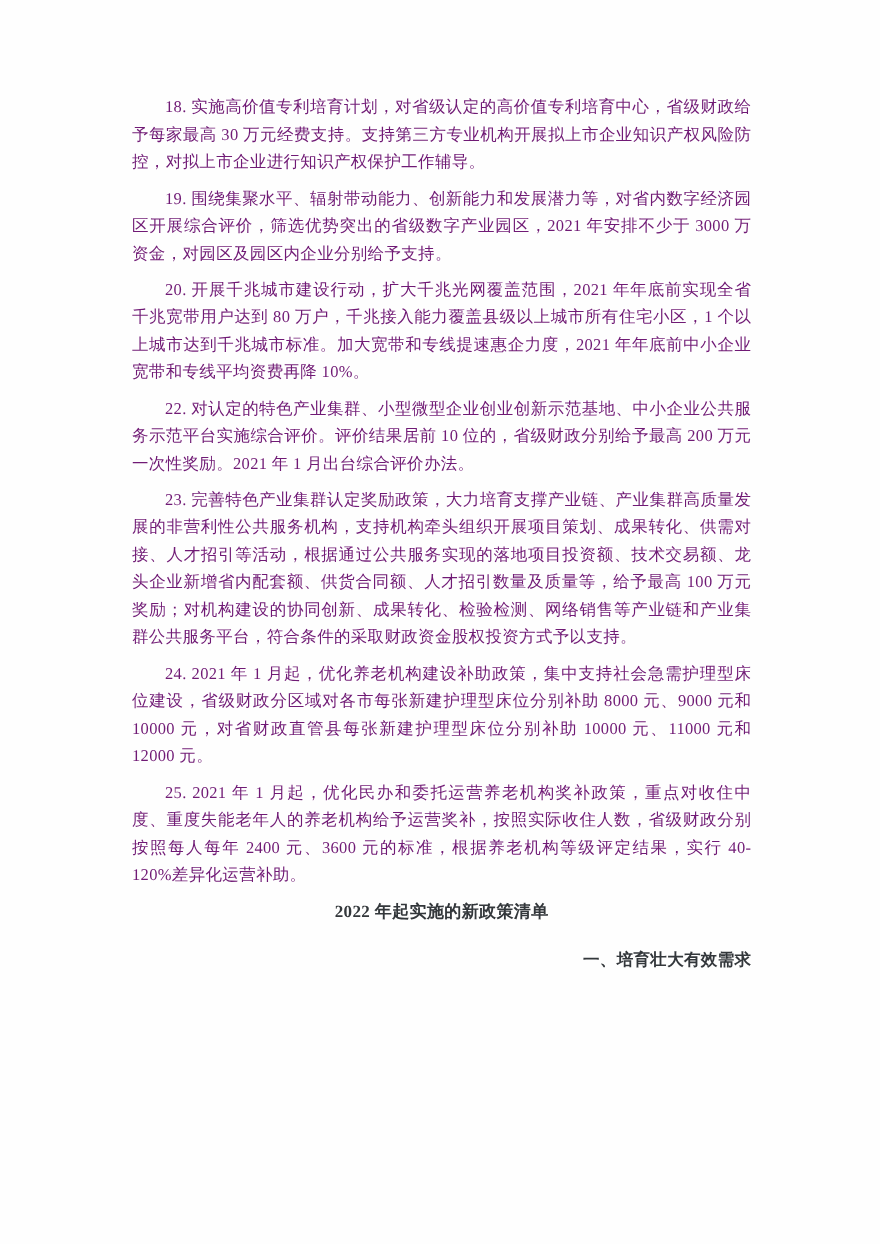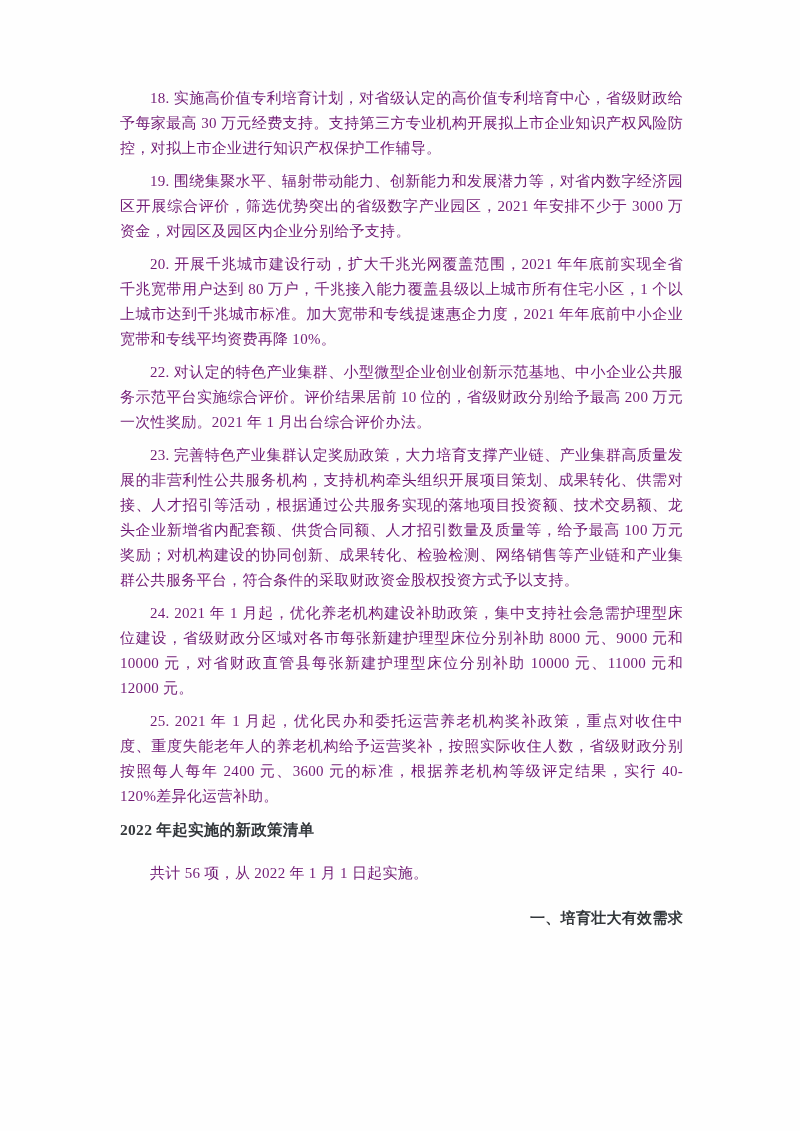--- a/index.html
+++ b/index.html
@@ -28,20 +28,21 @@
     text-align: justify;
     text-indent: 2em;
     letter-spacing: 0.3px;
     color: #701a75;
   }
   .section-heading {
     margin: 6px 0 19px 0;
     font-size: 15.5px;
     line-height: 25px;
     font-weight: 700;
+    text-align: center;
     letter-spacing: 0.3px;
     color: #33373b;
   }
   .summary {
     margin: 0 0 20px 0;
   }
   .subsection-heading {
     margin: 0;
     font-size: 15px;
     line-height: 25px;
@@ -69,18 +70,17 @@
 
     <p class="para">23. 完善特色产业集群认定奖励政策，大力培育支撑产业链、产业集群高质量发展的非营利性公共服务机构，支持机构牵头组织开展项目策划、成果转化、供需对接、人才招引等活动，根据通过公共服务实现的落地项目投资额、技术交易额、龙头企业新增省内配套额、供货合同额、人才招引数量及质量等，给予最高 100 万元奖励；对机构建设的协同创新、成果转化、检验检测、网络销售等产业链和产业集群公共服务平台，符合条件的采取财政资金股权投资方式予以支持。</p>
 
     <p class="para">24. 2021 年 1 月起，优化养老机构建设补助政策，集中支持社会急需护理型床位建设，省级财政分区域对各市每张新建护理型床位分别补助 8000 元、9000 元和 10000 元，对省财政直管县每张新建护理型床位分别补助 10000 元、11000 元和 12000 元。</p>
 
     <p class="para">25. 2021 年 1 月起，优化民办和委托运营养老机构奖补政策，重点对收住中度、重度失能老年人的养老机构给予运营奖补，按照实际收住人数，省级财政分别按照每人每年 2400 元、3600 元的标准，根据养老机构等级评定结果，实行 40-120%差异化运营补助。</p>
 
 
     <h2 class="section-heading">2022 年起实施的新政策清单</h2>
 
-    <p class="para summary">共计 56 项，从 2022 年 1 月 1 日起实施。</p>
 
     <h3 class="subsection-heading">一、培育壮大有效需求</h3>
 
   </div>
 </div>
 
 </body></html>

